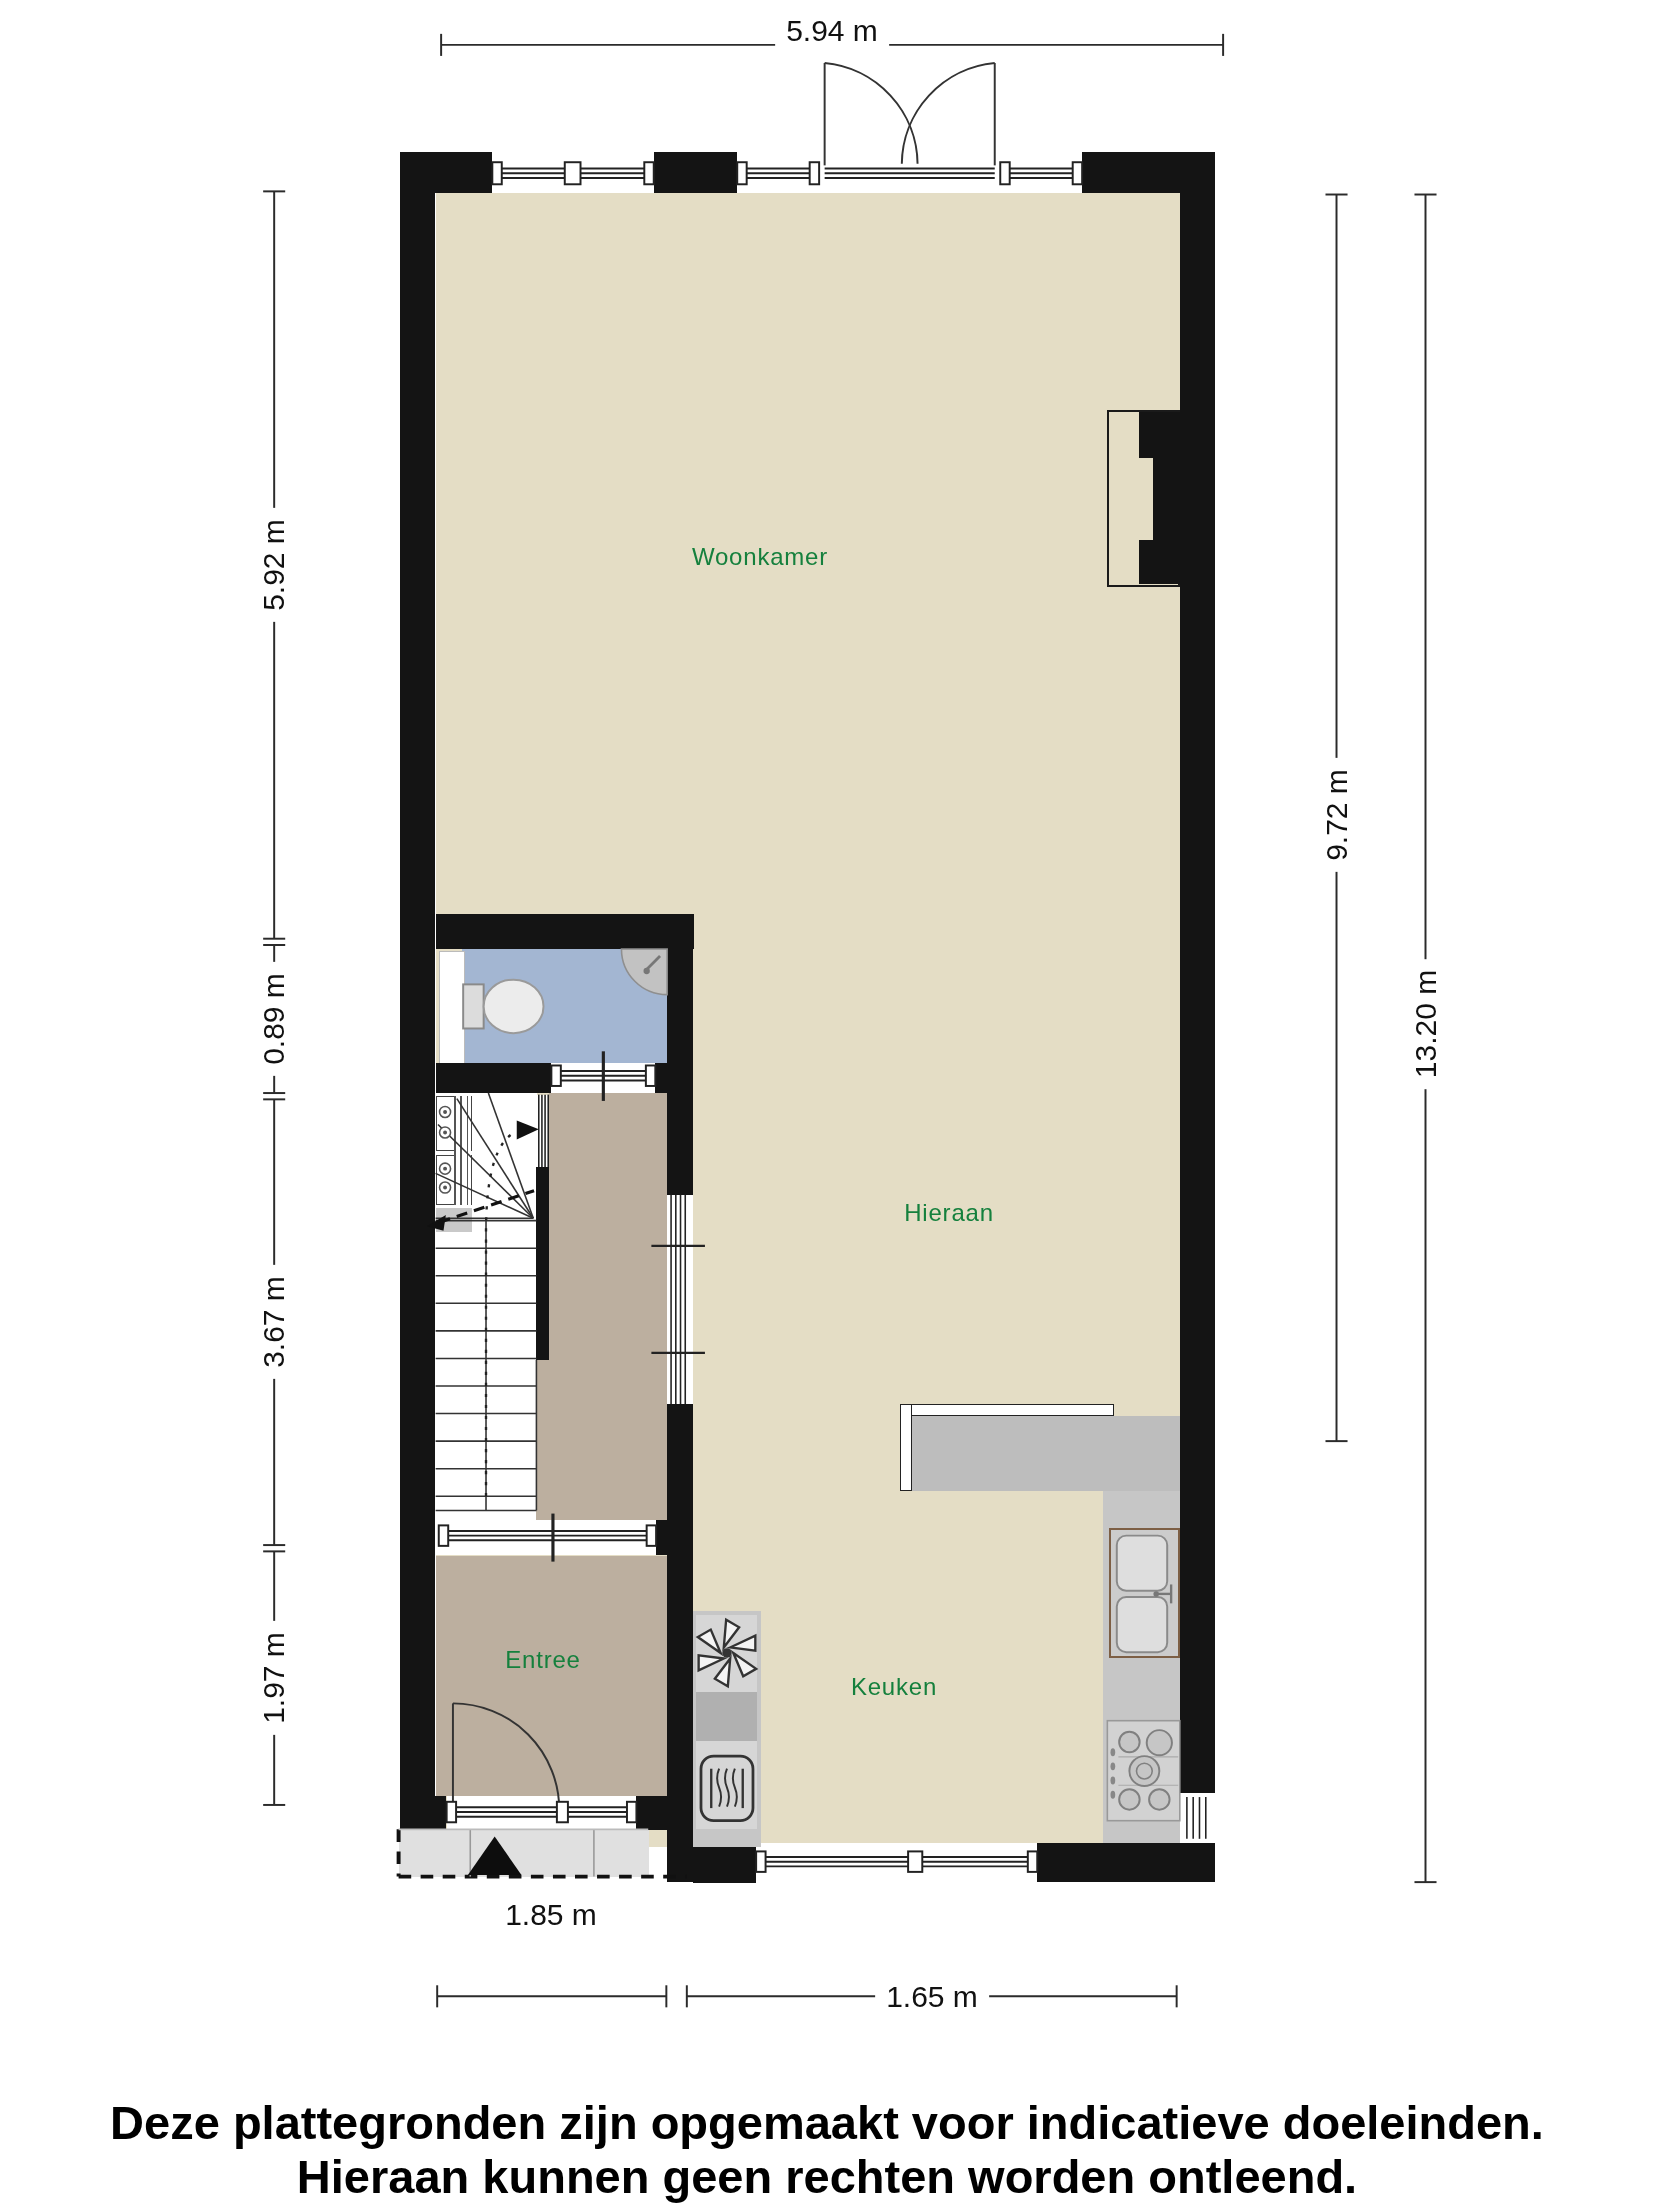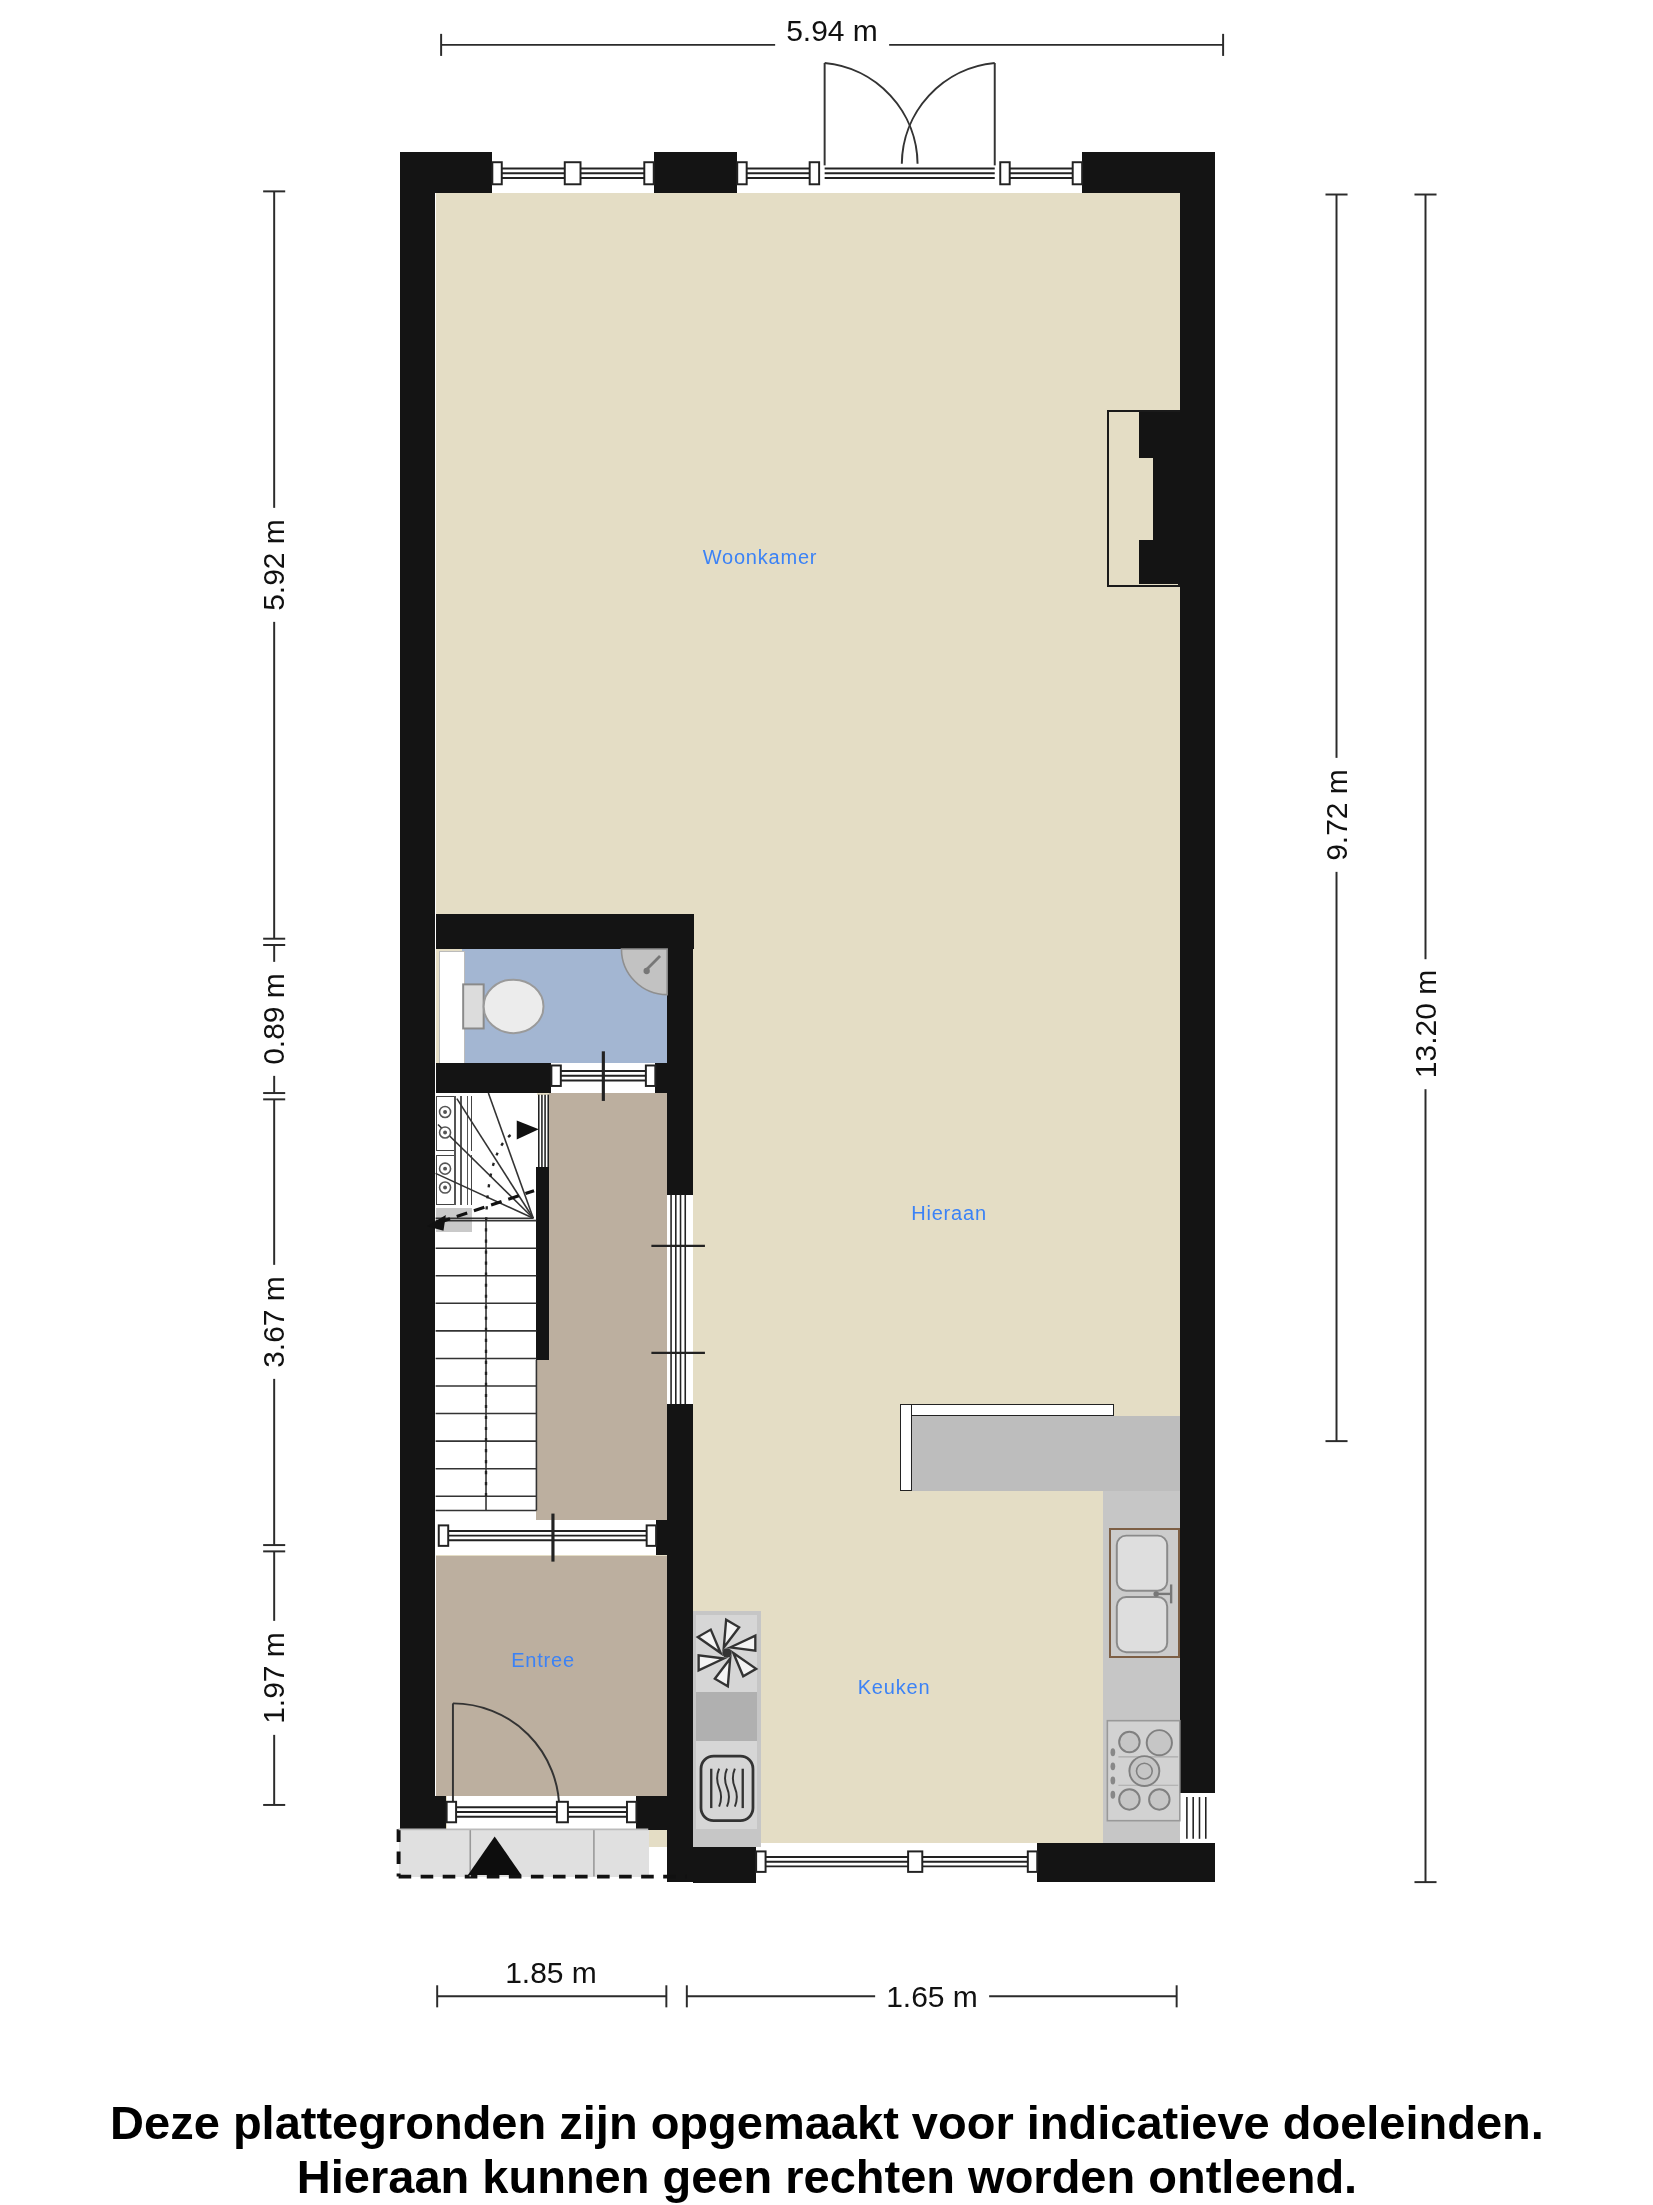--- a/index.html
+++ b/index.html
@@ -2,21 +2,21 @@
 <html style="font-size:12.6px"><head>
 <meta charset="utf-8">
 <style>
   html,body{margin:0;padding:0;background:#fff;}
   #canvas{position:relative;width:1654px;height:2205px;background:#fff;overflow:hidden;
           font-family:"Liberation Sans",sans-serif;}
   .wall{position:absolute;background:#141414;}
   .band{position:absolute;background:#ffffff;}
   .floor{position:absolute;}
   .counter{position:absolute;}
-  .lbl{position:absolute;transform:translate(-50%,-50%);font-size:20px;color:#3b82f6;
+  .lbl{position:absolute;transform:translate(-50%,-50%);font-size:24px;color:#15803d;
        white-space:nowrap;letter-spacing:0.8px;}
   .dim{position:absolute;transform:translate(-50%,-50%);font-size:30px;color:#111;
        background:#fff;padding:0 11px;white-space:nowrap;z-index:30;}
   .dim.vert{transform:translate(-50%,-50%) rotate(-90deg);}
   .disclaimer{position:absolute;left:0;width:100%;text-align:center;font-size:47px;
               font-weight:bold;color:#000;white-space:nowrap;}
   svg.overlay{position:absolute;left:0;top:0;z-index:20;pointer-events:none;}
   .meterhatch{position:absolute;background:repeating-linear-gradient(90deg,#555 0 1.6px,#fff 1.6px 6.3px);}
 </style>
 </head>
@@ -319,20 +319,20 @@
   <div class="lbl" style="left:894px;top:1687px;">Keuken</div>
   <div class="lbl" style="left:543px;top:1660px;">Entree</div>
 
   <div class="dim" style="left:832px;top:31px;">5.94 m</div>
   <div class="dim vert" style="left:274px;top:565px;">5.92 m</div>
   <div class="dim vert" style="left:274px;top:1019px;">0.89 m</div>
   <div class="dim vert" style="left:274px;top:1322px;">3.67 m</div>
   <div class="dim vert" style="left:274px;top:1678px;">1.97 m</div>
   <div class="dim vert" style="left:1337px;top:815px;">9.72 m</div>
   <div class="dim vert" style="left:1426px;top:1024px;">13.20 m</div>
-  <div class="dim" style="left:551px;top:1973px;">1.85 m</div>
+  <div class="dim" style="left:551px;top:1915px;">1.85 m</div>
   <div class="dim" style="left:932px;top:1997px;">1.65 m</div>
 
   <div class="disclaimer" style="top:2149px;">Hieraan kunnen geen rechten worden ontleend.</div>
   <div class="disclaimer" style="top:2095px;">Deze plattegronden zijn opgemaakt voor indicatieve doeleinden.</div>
 
 </div>
 
 
 </body></html>

